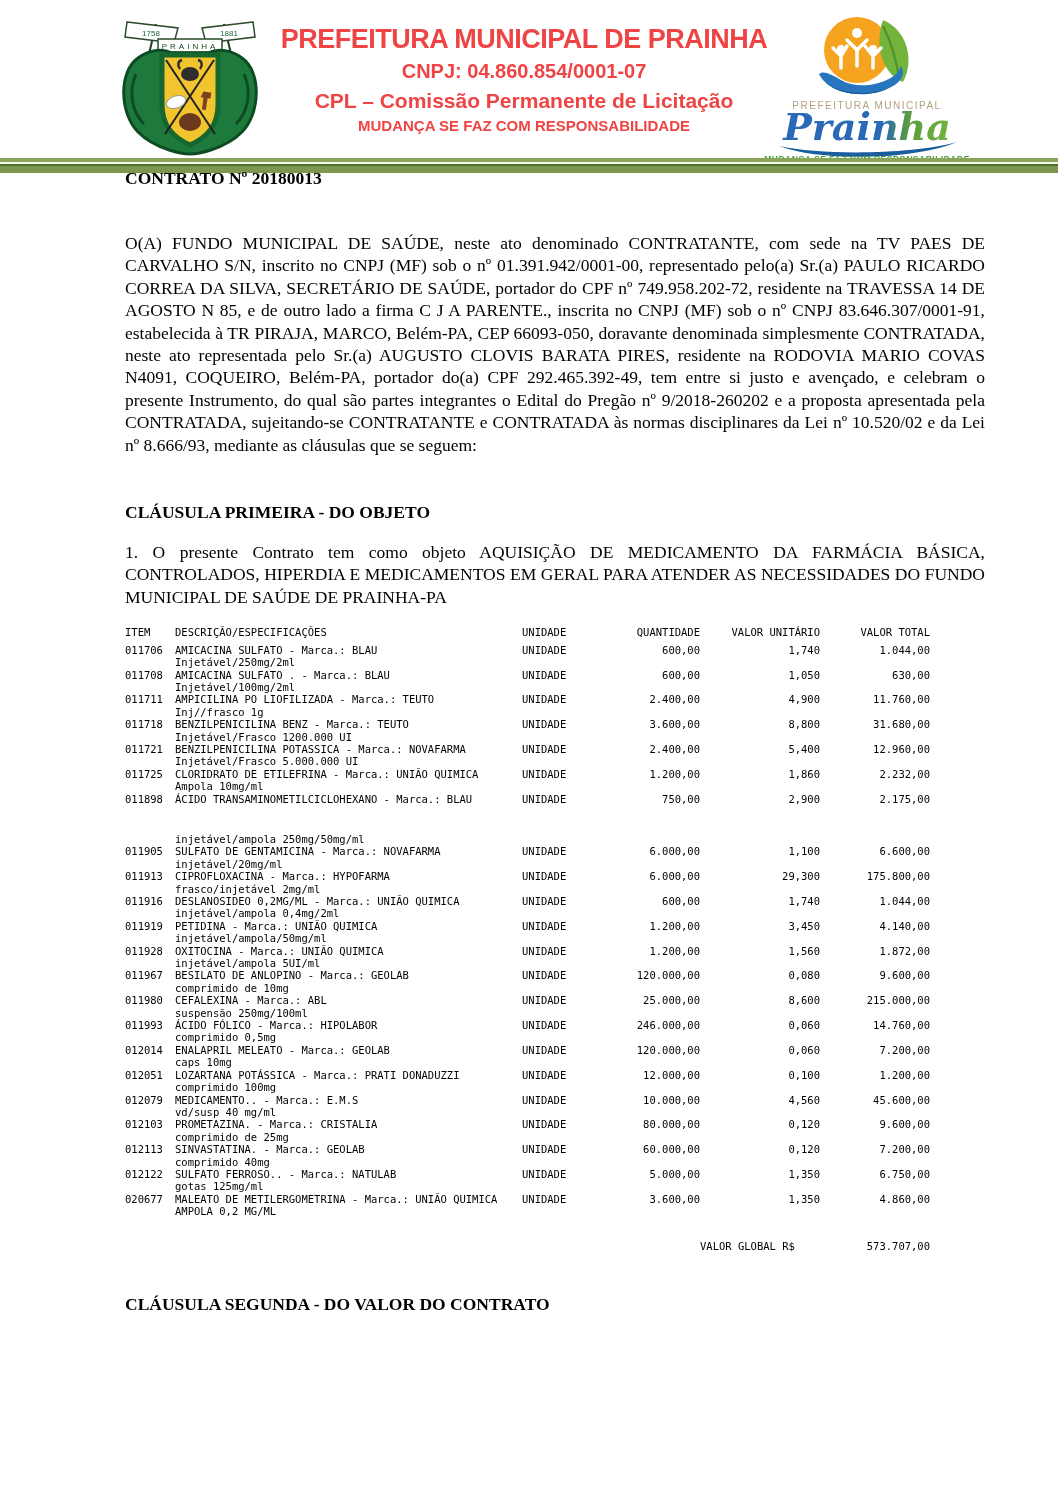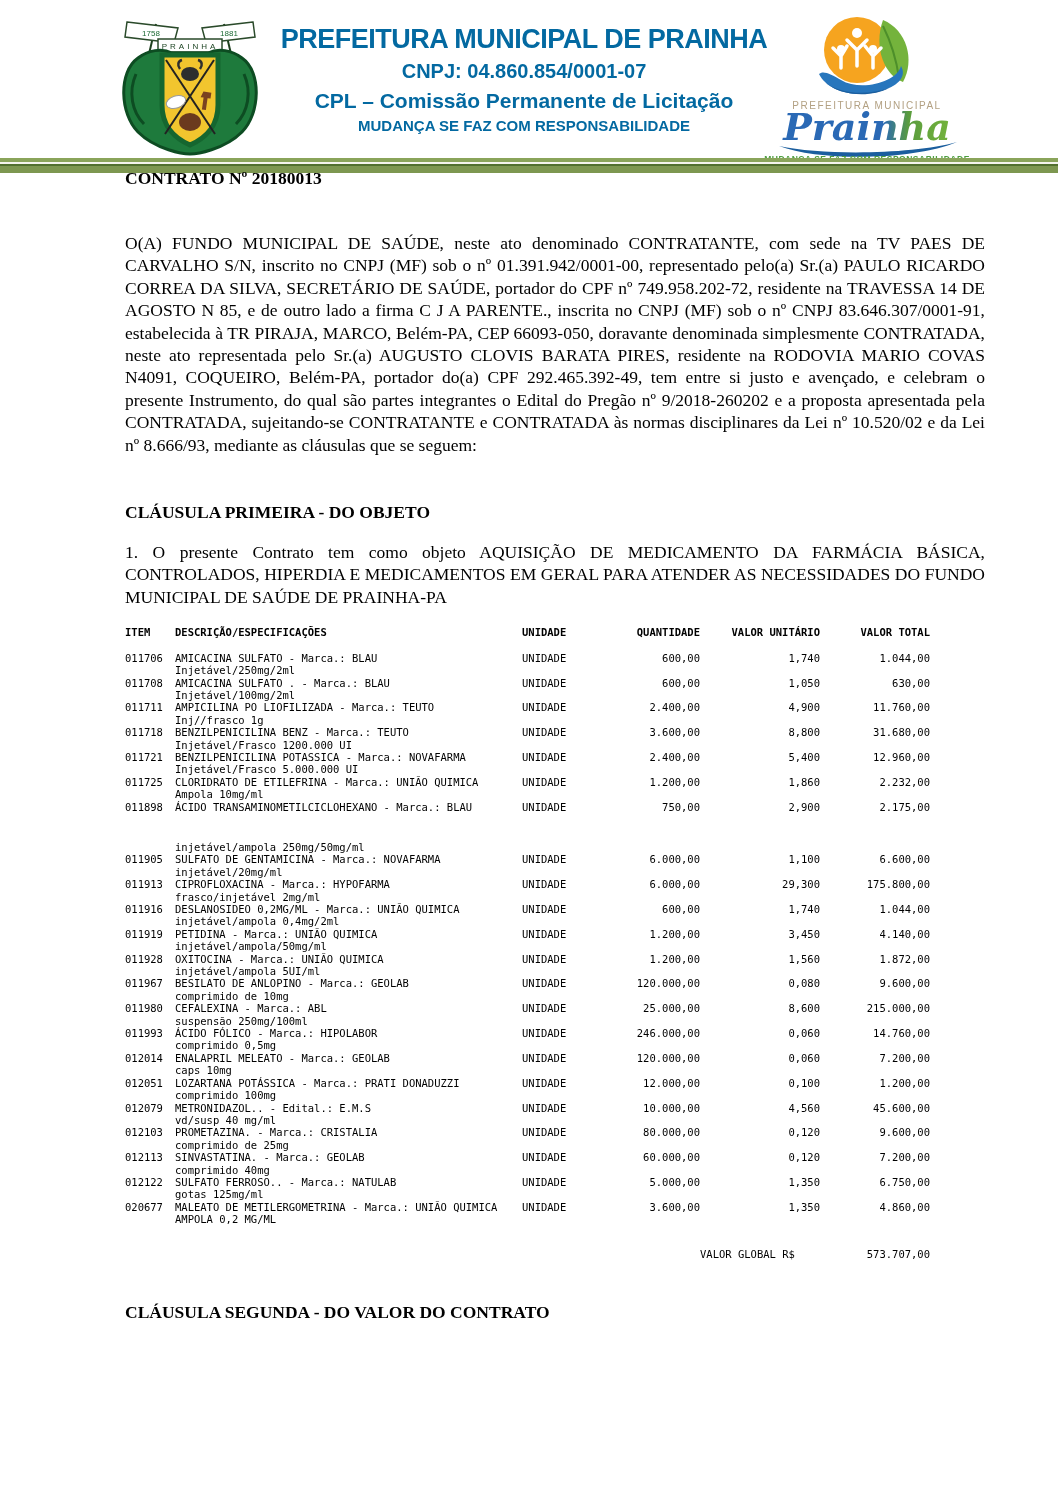--- a/index.html
+++ b/index.html
@@ -5,21 +5,21 @@
   * { margin:0; padding:0; box-sizing:border-box; }
   html,body { background:#ffffff; }
   .page {
     position:relative; width:1058px; height:1362px; background:#ffffff;
     font-family:"Liberation Serif", serif; color:#000; overflow:hidden;
   }
   
   .crest { position:absolute; left:114px; top:12px; width:152px; height:146px; }
   .center-head {
     position:absolute; left:268px; top:24px; width:512px; text-align:center;
-    font-family:"Liberation Sans", sans-serif; font-weight:bold; color:#0369a1;
+    font-family:"Liberation Sans", sans-serif; font-weight:bold; color:#ef4444;
   }
   .ch-title  { font-size:27px; letter-spacing:-0.5px; line-height:1.15; }
   .ch-cnpj   { font-size:20px; margin-top:5px; }
   .ch-cpl    { font-size:21px; margin-top:6px; }
   .ch-slogan { font-size:15px; margin-top:4px; }
   .logo-box { position:absolute; left:763px; top:6px; width:208px; height:158px; }
   .green-bar {
     position:absolute; left:0; top:158px; width:1058px; height:16px;
     background:linear-gradient(to bottom,
       #8aa45a 0 4px, #f4f4ec 4px 6px, #51702e 6px 8px, #7d9750 8px 15px, #ffffff 15px 16px);
@@ -33,21 +33,21 @@
   .c1-body { margin-top:18px; font-size:17.5px; line-height:22.4px; text-align:justify; }
   .c2 { margin-top:42px; }
   
   .items {
     margin-top:18px; font-family:"DejaVu Sans Mono","Liberation Mono",monospace;
     font-size:10.5px; line-height:12.4px; color:#000;
   }
   .thead, .trow, .global-row {
     display:grid; grid-template-columns:50px 347px 72px 106px 120px 110px;
   }
-  .thead { margin-bottom:13px;font-weight:bold; }
+  .thead { margin-bottom:5px; }
   .cell-item   { grid-column:1; grid-row:1; }
   .cell-desc   { grid-column:2; grid-row:1; }
   .cell-unit   { grid-column:3; grid-row:1; }
   .cell-qty    { grid-column:4; grid-row:1; text-align:right; }
   .cell-uprice { grid-column:5; grid-row:1; text-align:right; }
   .cell-total  { grid-column:6; grid-row:1; text-align:right; }
   .cell-spec   { grid-column:2; grid-row:2; }
   .gap-spec .cell-spec { margin-top:28px; }
   .global-row { margin-top:22px; }
   .global-label { grid-column:5; grid-row:1; text-align:left; }
@@ -299,21 +299,21 @@
     <div class="cell-item">012051</div>
     <div class="cell-desc">LOZARTANA POTÁSSICA - Marca.: PRATI DONADUZZI</div>
     <div class="cell-unit">UNIDADE</div>
     <div class="cell-qty">12.000,00</div>
     <div class="cell-uprice">0,100</div>
     <div class="cell-total">1.200,00</div>
     <div class="cell-spec">comprimido 100mg</div>
   </div>
           <div class="trow">
     <div class="cell-item">012079</div>
-    <div class="cell-desc">METRONIDAZOL.. - Edital.: E.M.S</div>
+    <div class="cell-desc">MEDICAMENTO.. - Marca.: E.M.S</div>
     <div class="cell-unit">UNIDADE</div>
     <div class="cell-qty">10.000,00</div>
     <div class="cell-uprice">4,560</div>
     <div class="cell-total">45.600,00</div>
     <div class="cell-spec">vd/susp 40 mg/ml</div>
   </div>
           <div class="trow">
     <div class="cell-item">012103</div>
     <div class="cell-desc">PROMETAZINA. - Marca.: CRISTALIA</div>
     <div class="cell-unit">UNIDADE</div>

